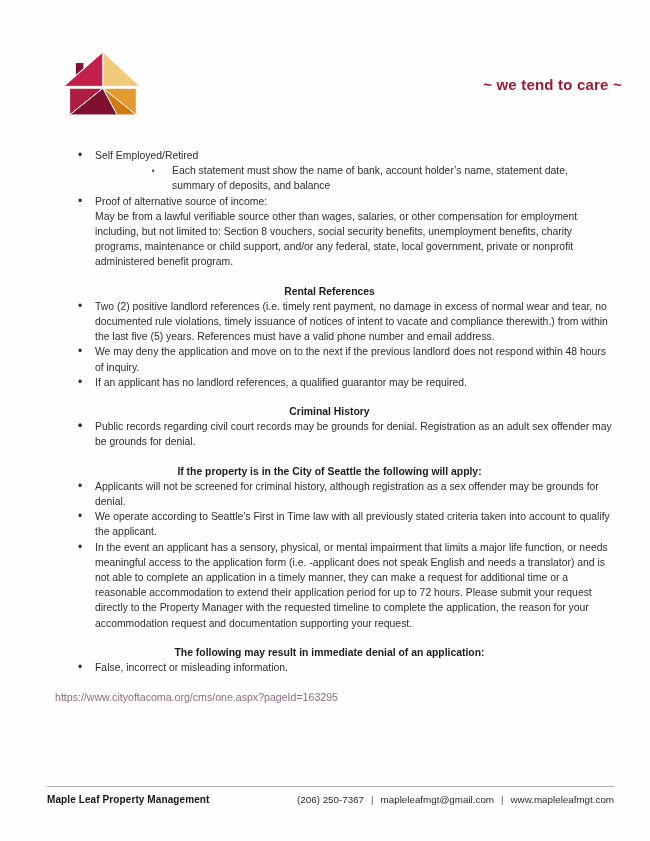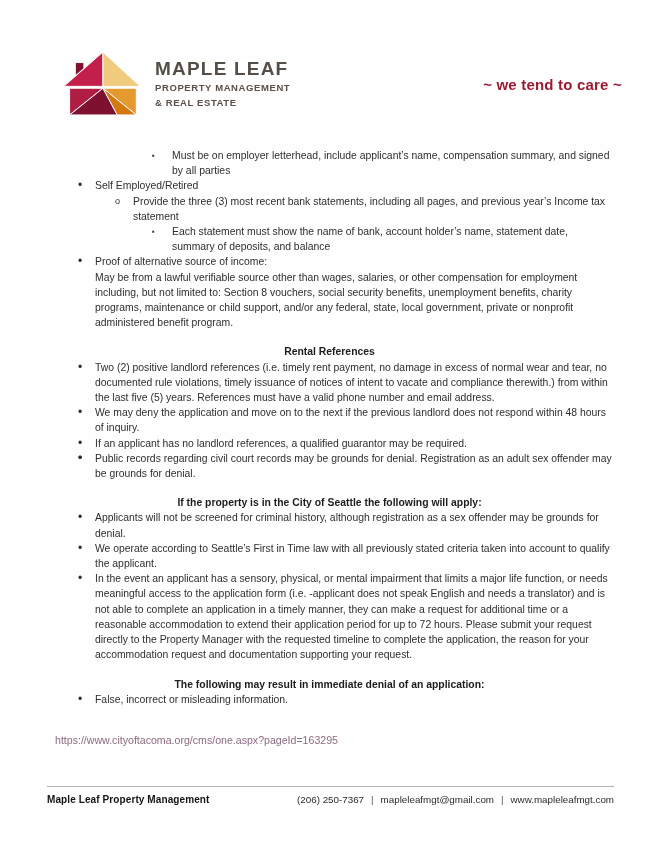--- a/index.html
+++ b/index.html
@@ -21,21 +21,21 @@
   .li{position:relative;}
   .li .marker{position:absolute;top:0;color:#2e2e2e;}
   .l1{padding-left:48px;}  .l1 .marker{left:31px;}
   .l2{padding-left:86px;}  .l2 .marker{left:68px;}
   .l3{padding-left:125px;} .l3 .marker{left:105px;}
   .plain{padding-left:48px;}
   .m-b1::before{content:"\2022";font-size:12px;}
   .m-b2::before{content:"o";font-size:9px;position:relative;top:-1px;}
   .m-b3::before{content:"\25AA";font-size:8px;position:relative;top:-1.5px;}
 
-  .link-line{margin-top:26px;padding-left:8px;}
+  .link-line{margin-top:15px;padding-left:8px;}
   .doc-link{color:#8d6a83;text-decoration:none;font-size:10.6px;cursor:pointer;}
 
   
   .footer{position:absolute;left:47px;right:36px;top:786px;border-top:1px solid #b3b1b1;padding-top:7px;display:flex;justify-content:space-between;align-items:baseline;}
   .footer-company{font-weight:bold;font-size:10px;color:#141414;letter-spacing:0.1px;}
   .footer-contact{font-size:9.8px;color:#2a2a2a;display:flex;gap:7px;align-items:flex-start;}
   .footer-contact .sep{color:#555;}
 </style>
 </head>
 <body>
@@ -46,48 +46,42 @@
     <div class="brand">
       <svg class="logo-svg" viewBox="0 0 84 70" xmlns="http://www.w3.org/2000/svg">
         <polygon points="14,13 23,13 23,19 14,27" stroke="#ffffff" stroke-width="1" fill="#7e1030"></polygon>
         <polygon points="43,2 2,38 43,38" stroke="#ffffff" stroke-width="1" fill="#c41f4a"></polygon>
         <polygon points="43,2 43,38 82,38" stroke="#ffffff" stroke-width="1" fill="#f0ca7d"></polygon>
         <polygon points="8,40 43,40 8,68" stroke="#ffffff" stroke-width="1" fill="#b01d42"></polygon>
         <polygon points="8,68 43,40 58,68" stroke="#ffffff" stroke-width="1" fill="#7e1030"></polygon>
         <polygon points="43,40 78,40 78,68" stroke="#ffffff" stroke-width="1" fill="#e59a2f"></polygon>
         <polygon points="43,40 78,68 58,68" stroke="#ffffff" stroke-width="1" fill="#d4790f"></polygon>
       </svg>
-      <div class="brand-text">
-        <div class="brand-name">MAPLE LEAF</div>
-        <div class="brand-sub">PROPERTY MANAGEMENT</div>
-        <div class="brand-sub">&amp; REAL ESTATE</div>
-      </div>
     </div>
     <div class="tagline">~ we tend to care ~</div>
   </div>
 
   <div class="content">
 
     <div>
-      <div class="li l3"><span class="marker m-b3"></span><span>Must be on employer letterhead, include applicant’s name, compensation summary, and signed by all parties</span></div>
       <div class="li l1"><span class="marker m-b1"></span><span>Self Employed/Retired</span></div>
-      <div class="li l2"><span class="marker m-b2"></span><span>Provide the three (3) most recent bank statements, including all pages, and previous year’s Income tax statement</span></div>
       <div class="li l3"><span class="marker m-b3"></span><span>Each statement must show the name of bank, account holder’s name, statement date, summary of deposits, and balance</span></div>
       <div class="li l1"><span class="marker m-b1"></span><span>Proof of alternative source of income:</span></div>
       <div class="plain">May be from a lawful verifiable source other than wages, salaries, or other compensation for employment including, but not limited to: Section 8 vouchers, social security benefits, unemployment benefits, charity programs, maintenance or child support, and/or any federal, state, local government, private or nonprofit administered benefit program.</div>
     </div>
 
     <div>
       <div class="sec-heading">Rental References</div>
       <div class="li l1"><span class="marker m-b1"></span><span>Two (2) positive landlord references (i.e. timely rent payment, no damage in excess of normal wear and tear, no documented rule violations, timely issuance of notices of intent to vacate and compliance therewith.) from within the last five (5) years. References must have a valid phone number and email address.</span></div>
       <div class="li l1"><span class="marker m-b1"></span><span>We may deny the application and move on to the next if the previous landlord does not respond within 48 hours of inquiry.</span></div>
       <div class="li l1"><span class="marker m-b1"></span><span>If an applicant has no landlord references, a qualified guarantor may be required.</span></div>
     </div>
 
     <div>
+      <div class="sec-heading">Criminal History</div>
       <div class="li l1"><span class="marker m-b1"></span></div>
       <div class="li l1"><span class="marker m-b1"></span><span>Public records regarding civil court records may be grounds for denial. Registration as an adult sex offender may be grounds for denial.</span></div>
     </div>
 
     <div>
       <div class="sec-heading">If the property is in the City of Seattle the following will apply:</div>
       <div class="li l1"><span class="marker m-b1"></span><span>Applicants will not be screened for criminal history, although registration as a sex offender may be grounds for denial.</span></div>
       <div class="li l1"><span class="marker m-b1"></span><span>We operate according to Seattle’s First in Time law with all previously stated criteria taken into account to qualify the applicant.</span></div>
       <div class="li l1"><span class="marker m-b1"></span><span>In the event an applicant has a sensory, physical, or mental impairment that limits a major life function, or needs meaningful access to the application form (i.e. -applicant does not speak English and needs a translator) and is not able to complete an application in a timely manner, they can make a request for additional time or a reasonable accommodation to extend their application period for up to 72 hours. Please submit your request directly to the Property Manager with the requested timeline to complete the application, the reason for your accommodation request and documentation supporting your request.</span></div>
     </div>

